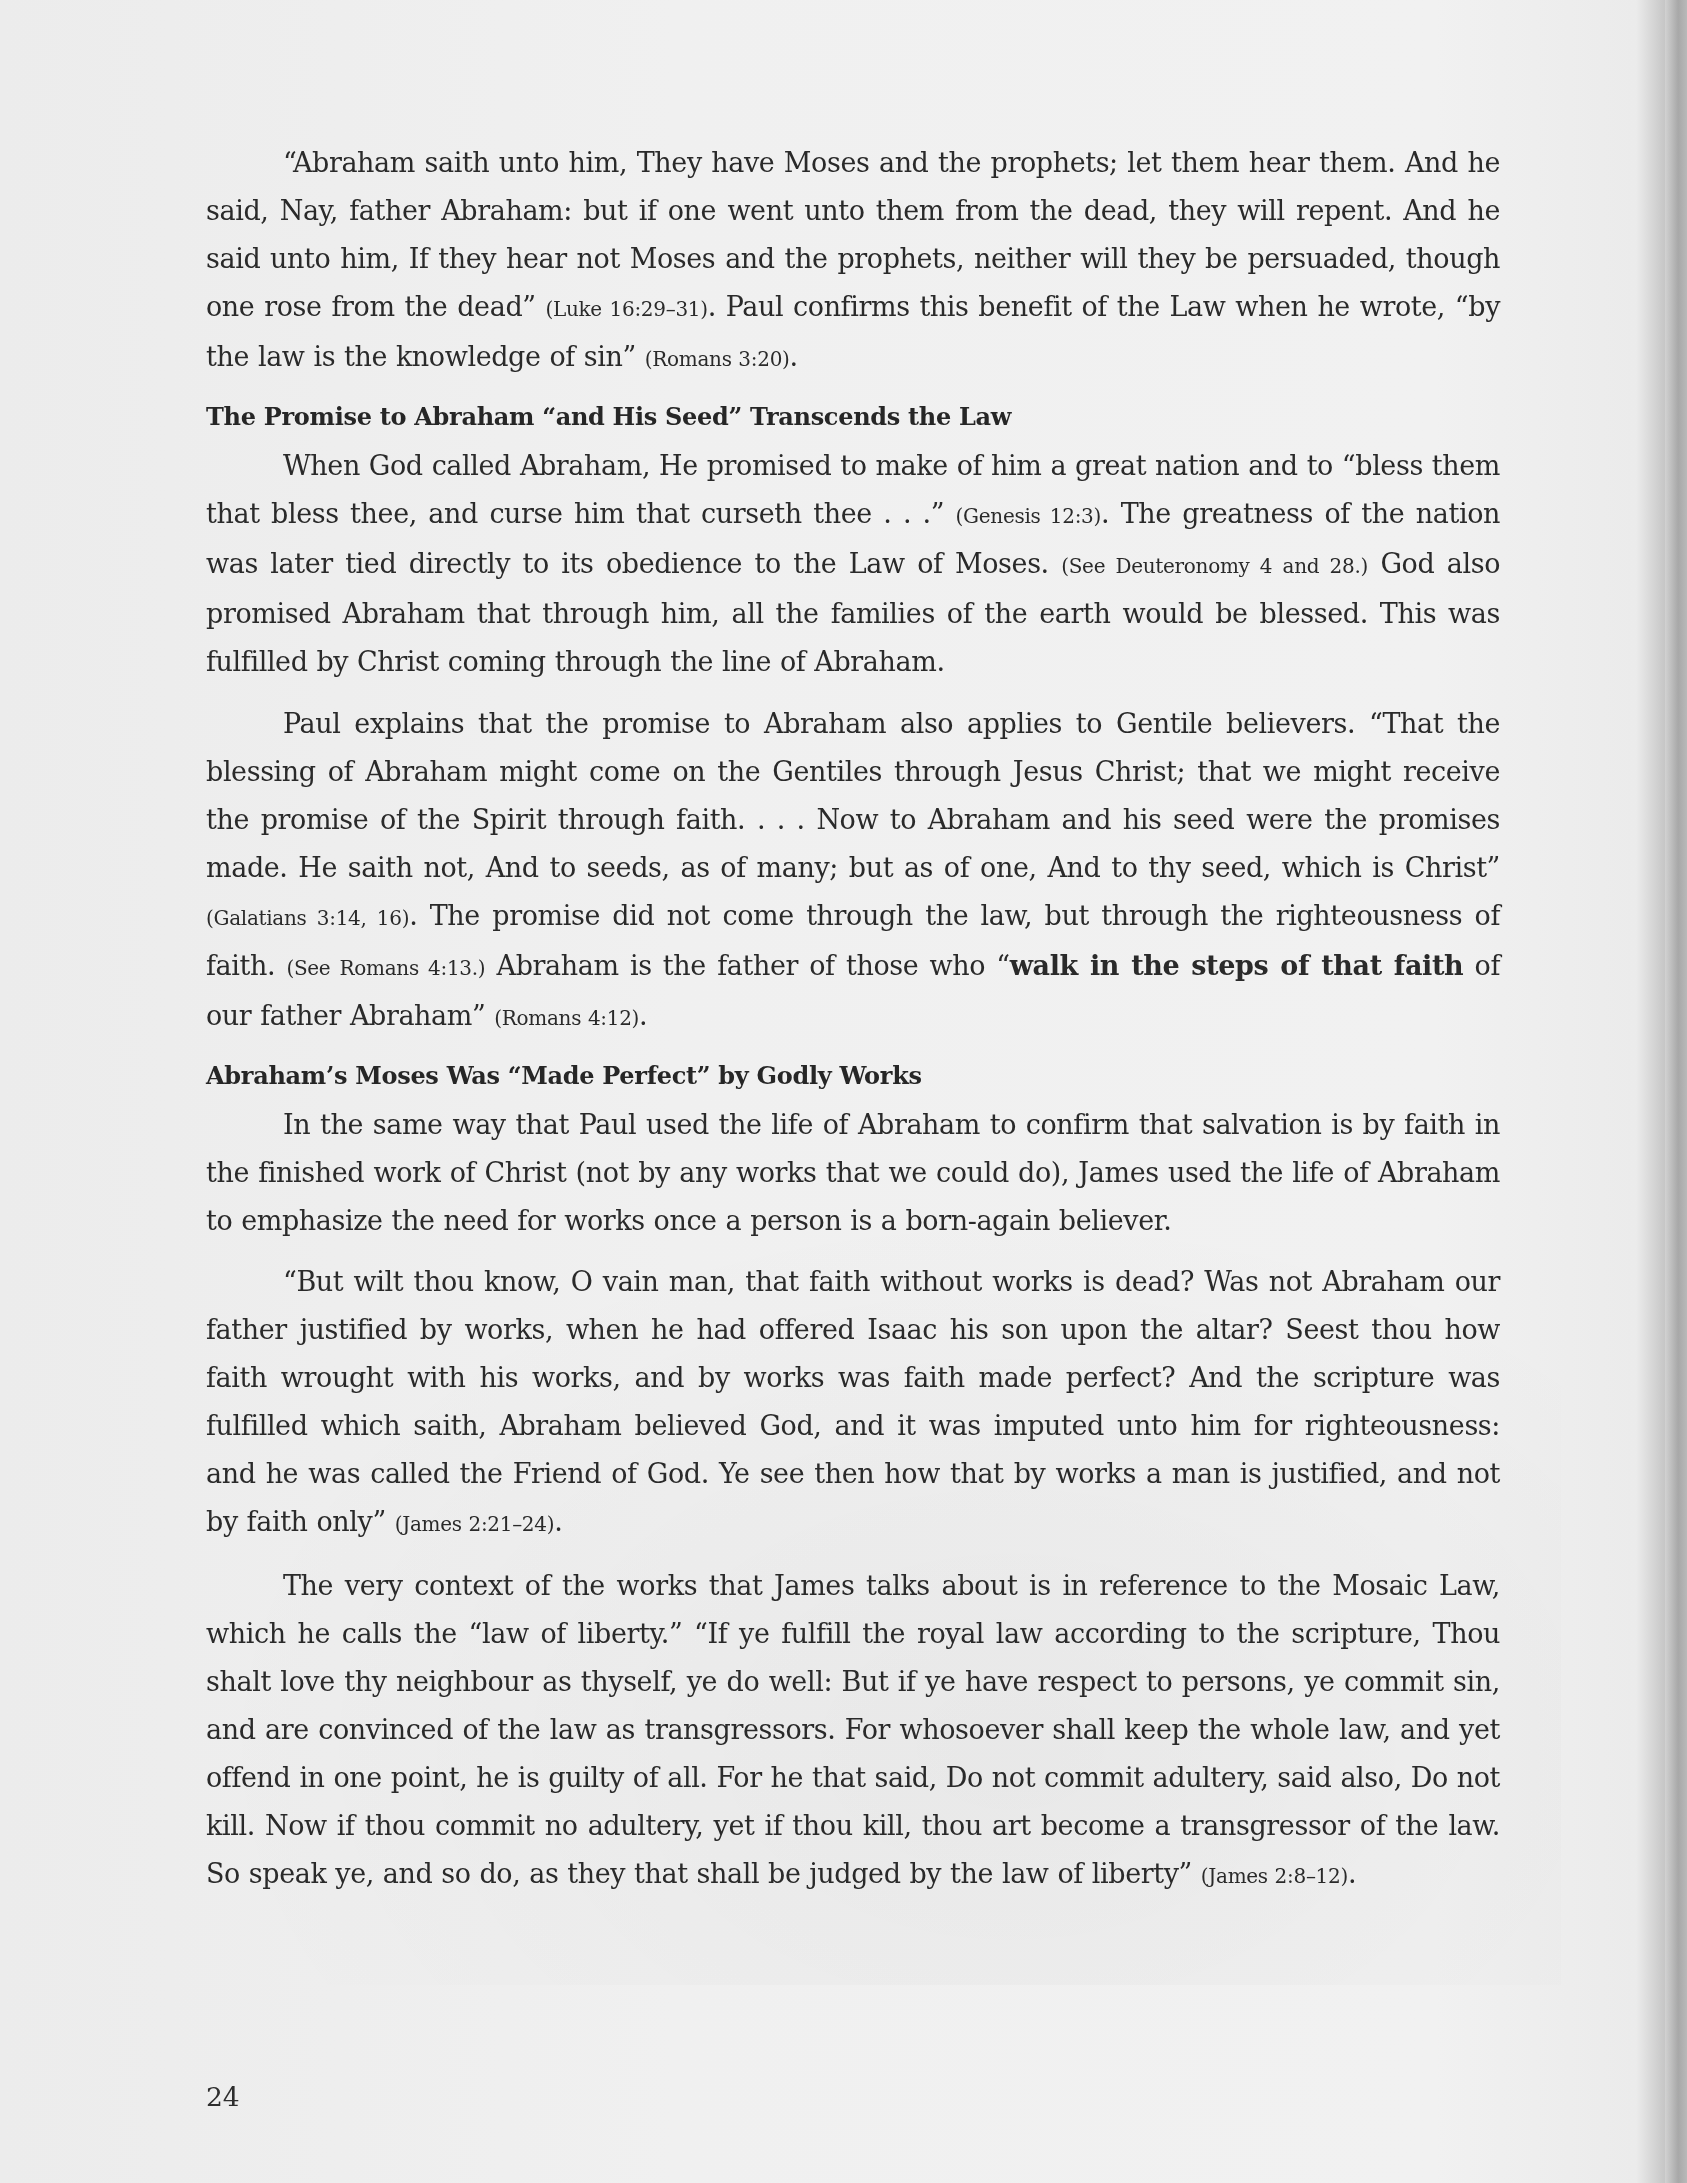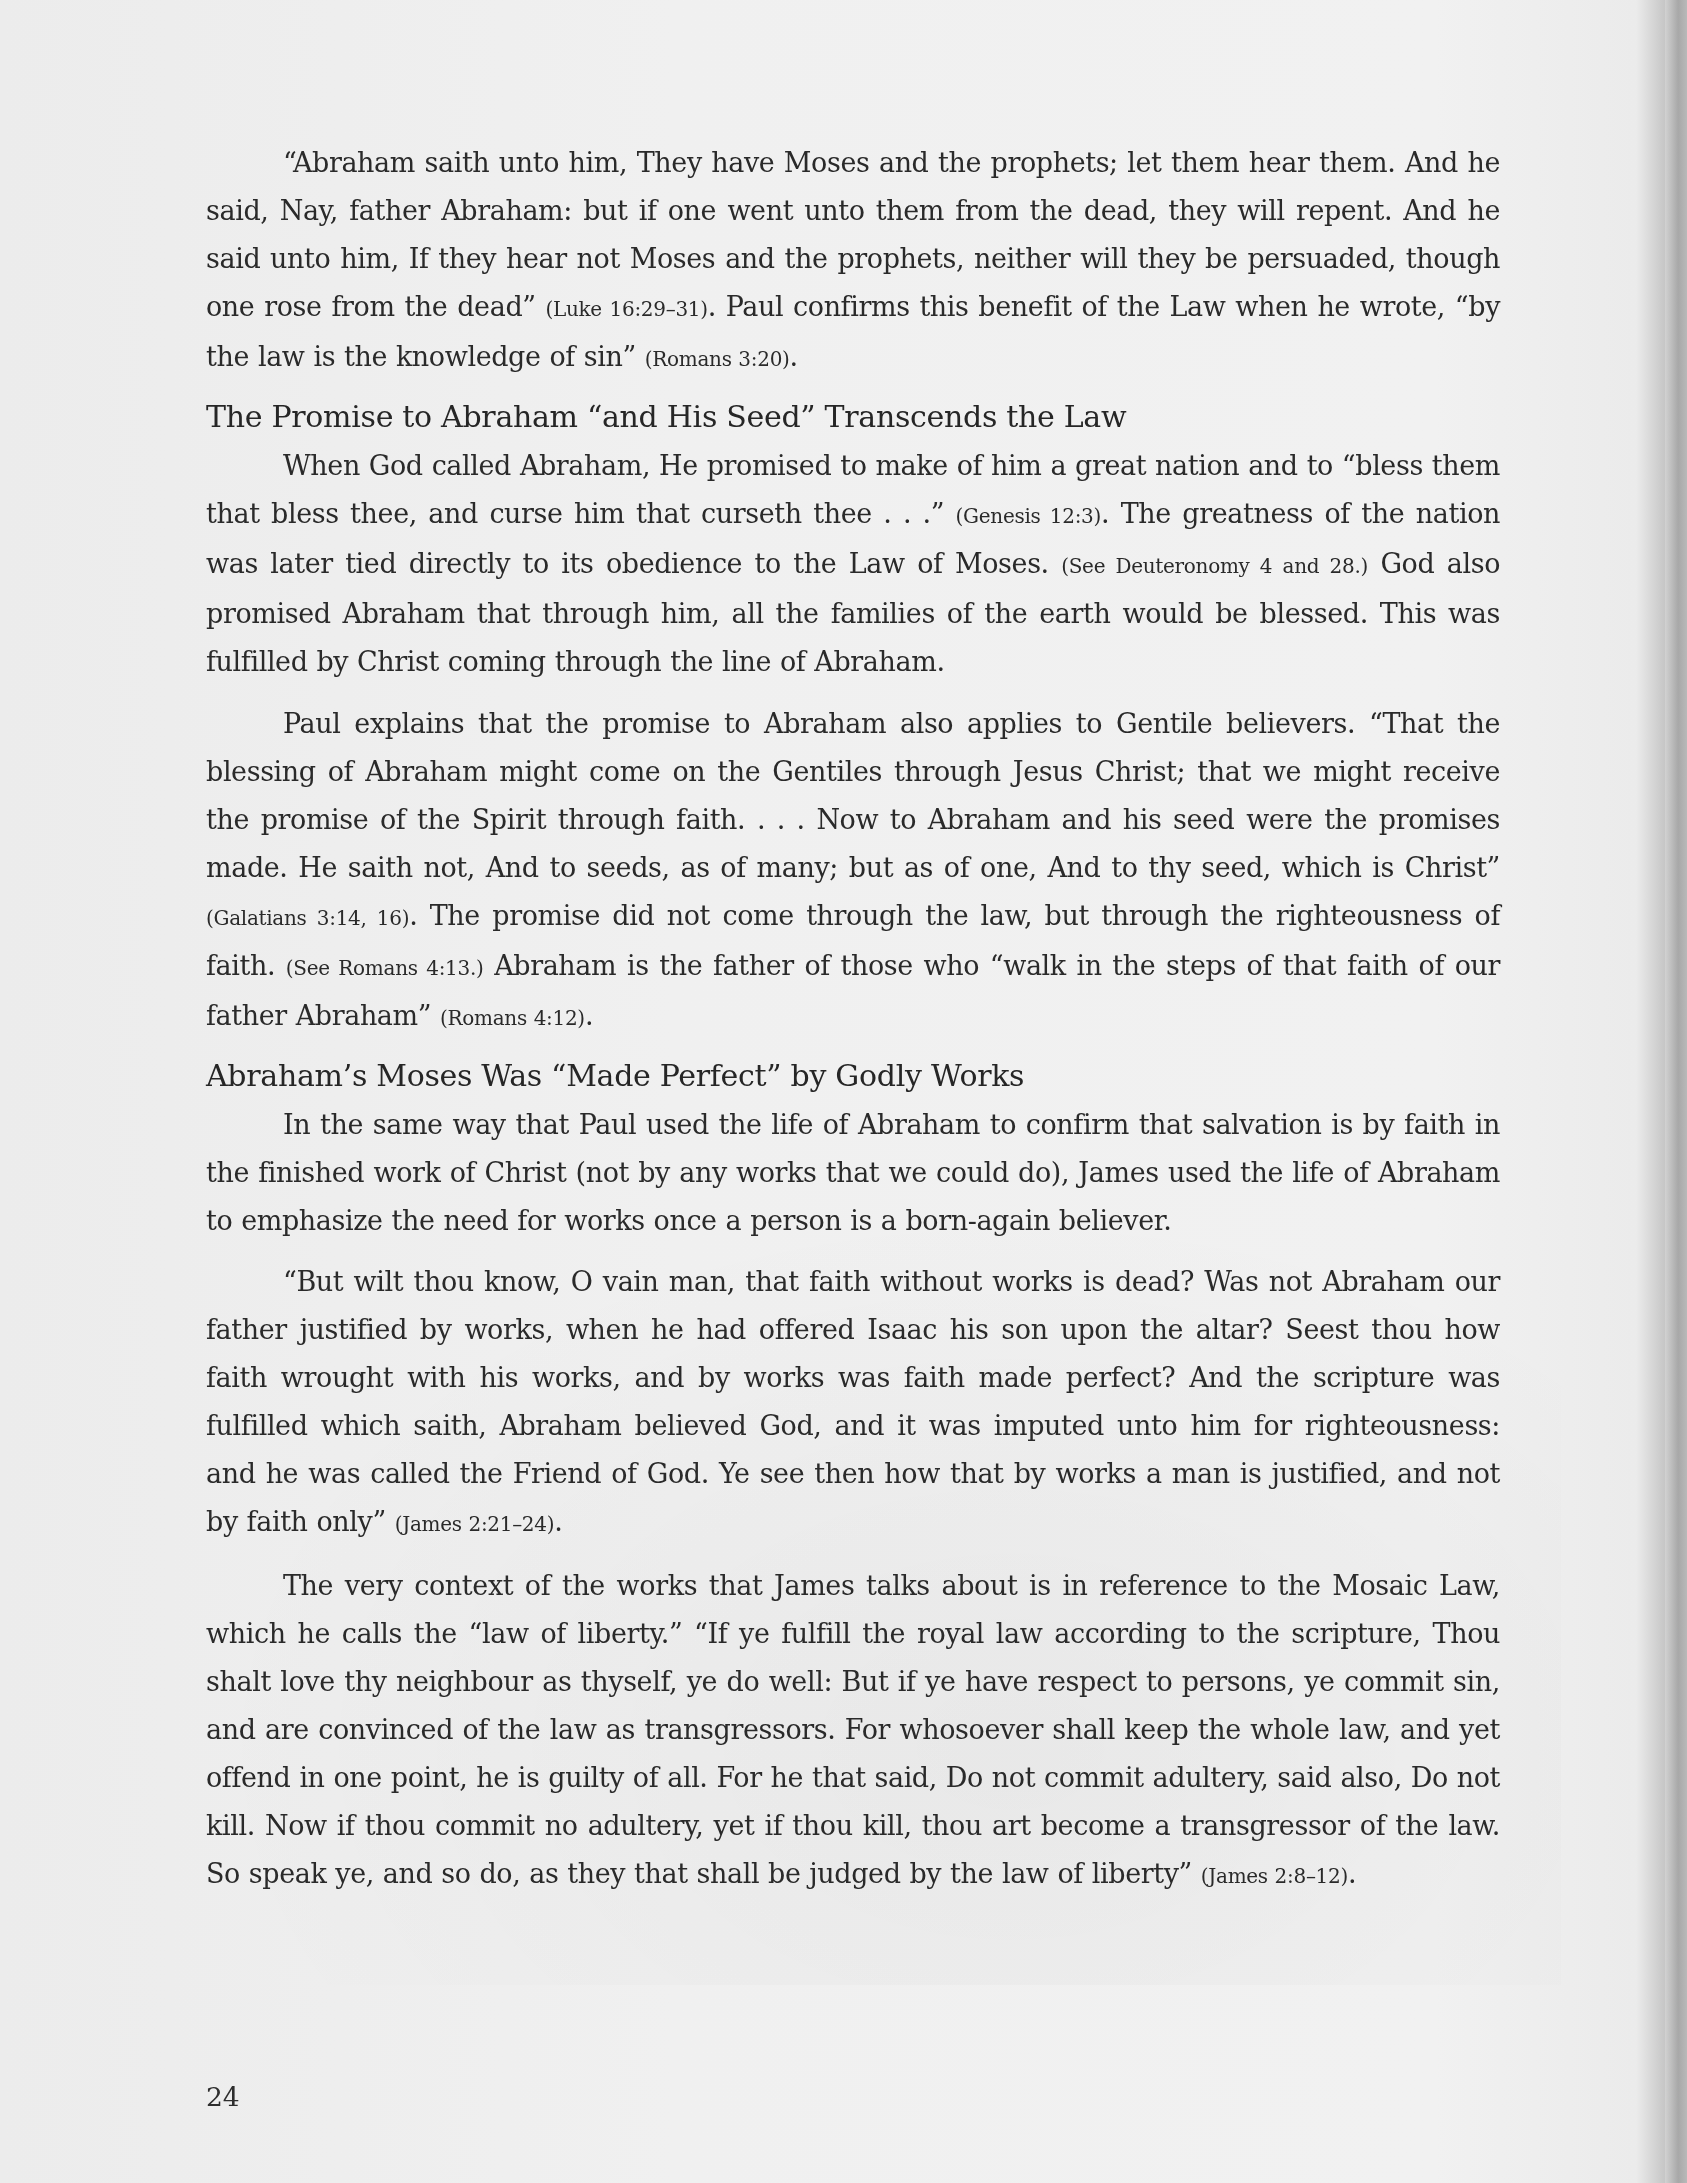--- a/index.html
+++ b/index.html
@@ -56,27 +56,27 @@
       word-spacing: 0.7px;
     }
     p.first {
       margin-bottom: 13.2px;
     }
     .ref {
       font-size: 20px;
       letter-spacing: -0.3px;
     }
     .bold {
-      font-weight: normal;
+      font-weight: bold;
     }
     h2 {
       margin: 2.6px 0 5.3px 0;
-      font-size: 30px;
+      font-size: 24px;
       line-height: 41px;
-      font-weight: normal;
+      font-weight: bold;
       letter-spacing: -0.3px;
       color: #262626;
     }
     .folio {
       position: absolute;
       left: 206px;
       top: 2081px;
       font-size: 26.5px;
       color: #2e2e2e;
     }

